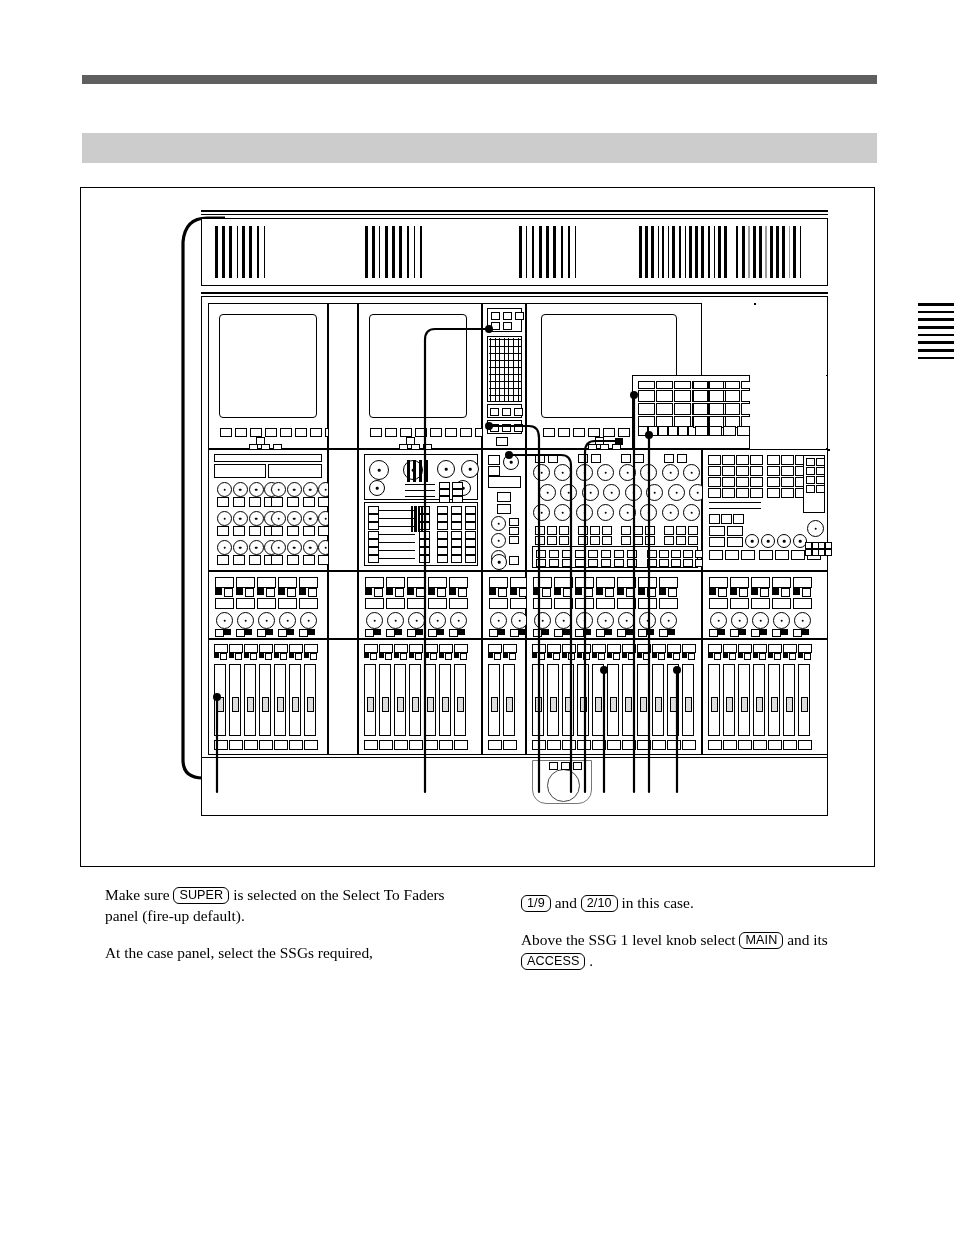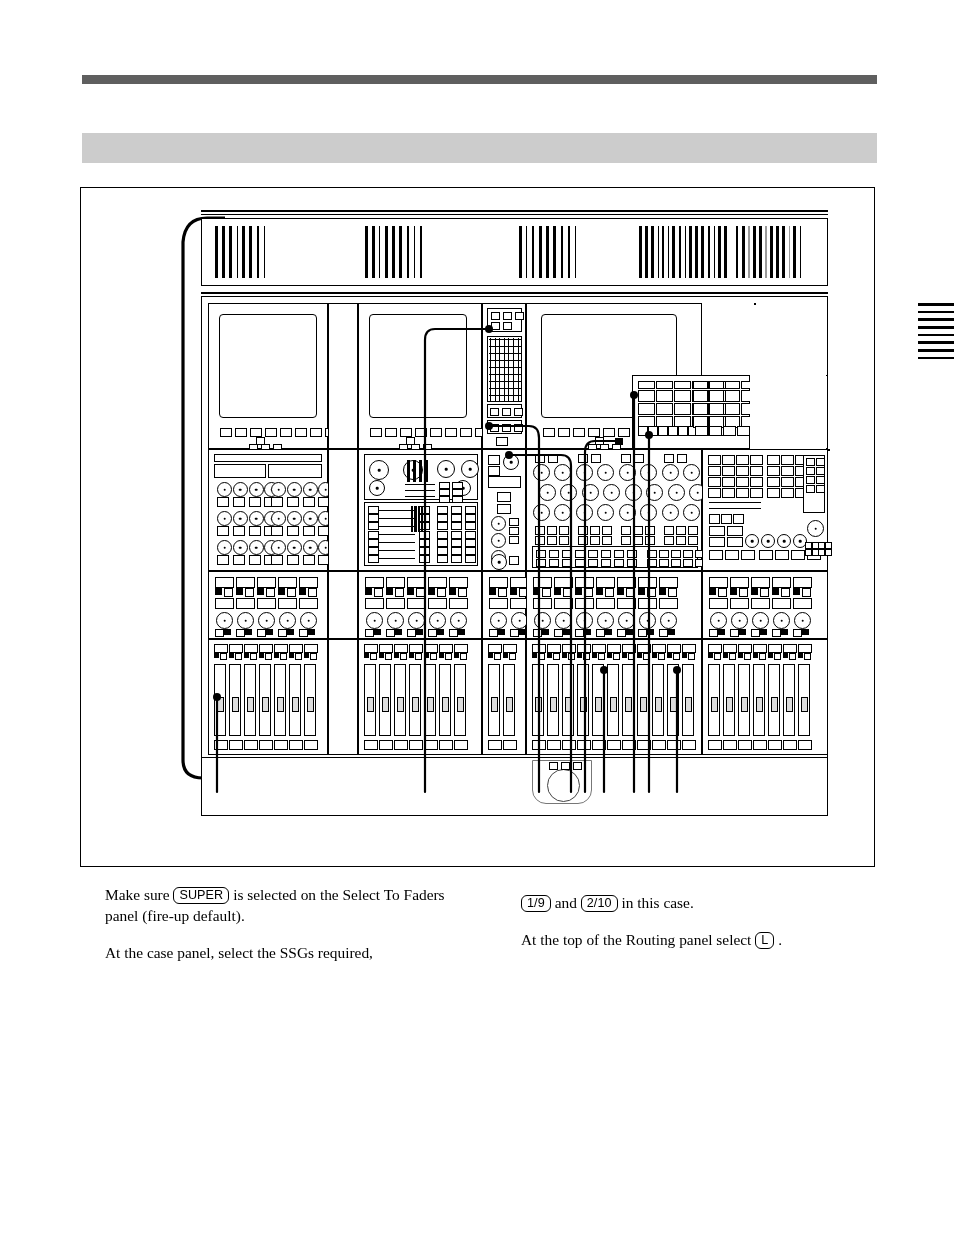--- a/index.html
+++ b/index.html
@@ -1129,14 +1129,14 @@
     <div class="dot" style="left:84px;top:493px;"></div>
   </div>
 </div>
 
 <div class="col colL" id="colL">
     <p>Make sure <span class="key">SUPER</span>  is selected on the Select To Faders panel (fire-up default).</p>
     <p>At the case panel, select the SSGs required,</p>
   </div>
 <div class="col colR" id="colR">
     <p><span class="key">1/9</span> and <span class="key">2/10</span>  in this case.</p>
-    <p>At the top of the Routing panel select <span class="key">L</span> .</p>
+    <p>Above the SSG 1 level knob select <span class="key">MAIN</span>  and its <span class="key">ACCESS</span> .</p>
   </div>
 
 </body></html>

